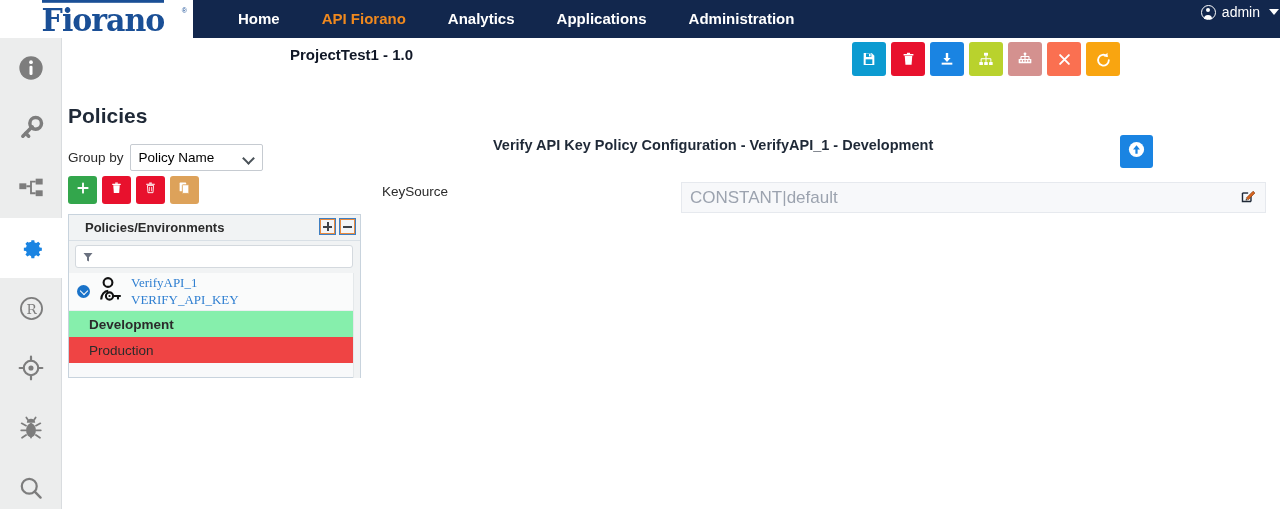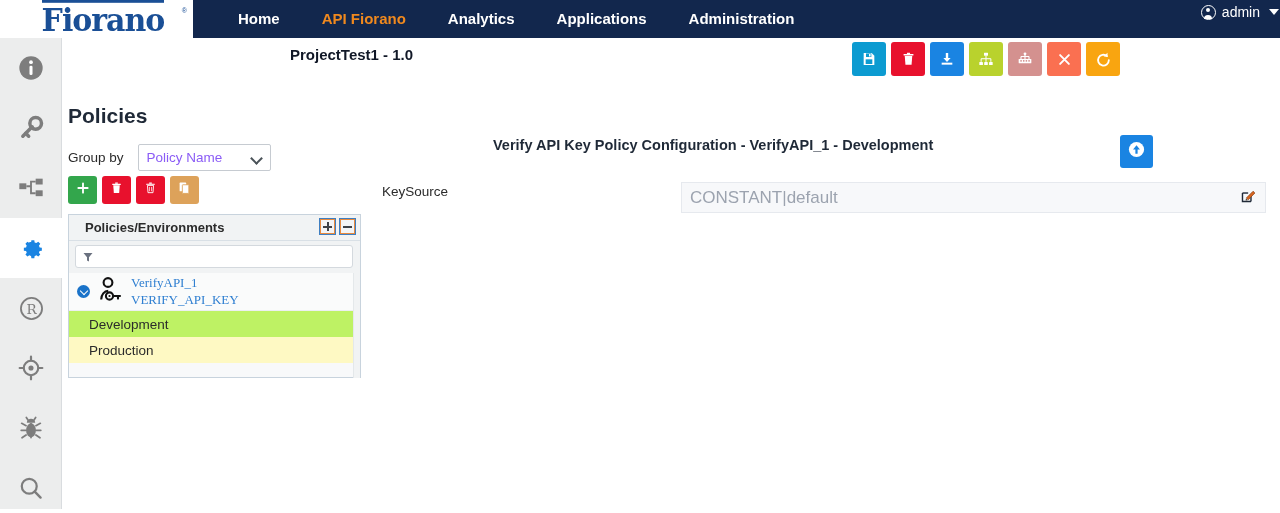--- a/index.html
+++ b/index.html
@@ -133,24 +133,23 @@
     font-size: 13.5px; color: #2b2b2b;
     margin-right: 6px;
   }
   .groupby-select {
     width: 133px; height: 27px;
     border: 1px solid #c6cbd1;
     background: #ffffff;
     border-radius: 2px;
     display: flex; align-items: center;
     padding: 0 8px;
-    font-size: 13.5px; color: #8b5cf6;
+    font-size: 13.5px; color: #000000;
     cursor: pointer;
     position: relative;
-    margin-left: 8px;
   }
   .sel-caret {
     position: absolute; right: 9px; top: 9px;
     width: 9px; height: 9px;
     border-right: 2px solid #4a5258;
     border-bottom: 2px solid #4a5258;
     transform: rotate(45deg);
   }
   .act-btns {
     position: absolute; left: 68px; top: 176px;
@@ -250,23 +249,23 @@
   .node-labels { display: flex; flex-direction: column; line-height: 1.25; }
   .node-labels a {
     font-size: 13px; color: #2f7fd1; text-decoration: none; cursor: pointer;
   }
   .tree-row {
     height: 26px;
     display: flex; align-items: center;
     padding-left: 20px;
     font-size: 13.5px; color: #2b2b2b;
     cursor: pointer;
-    background: #fef9c3;
-  }
-  .tree-row.selected { background: #bef264; }
+    background: #ef4444;
+  }
+  .tree-row.selected { background: #86efac; font-weight: bold; }
   .tree-scrollbar {
     position: absolute; right: 0; top: 58px;
     width: 7px; height: 105px;
     background: #f1f3f4;
     border-left: 1px solid #e4e8ea;
   }
 
   
   .config-title {
     position: absolute; left: 493px; top: 137px;

